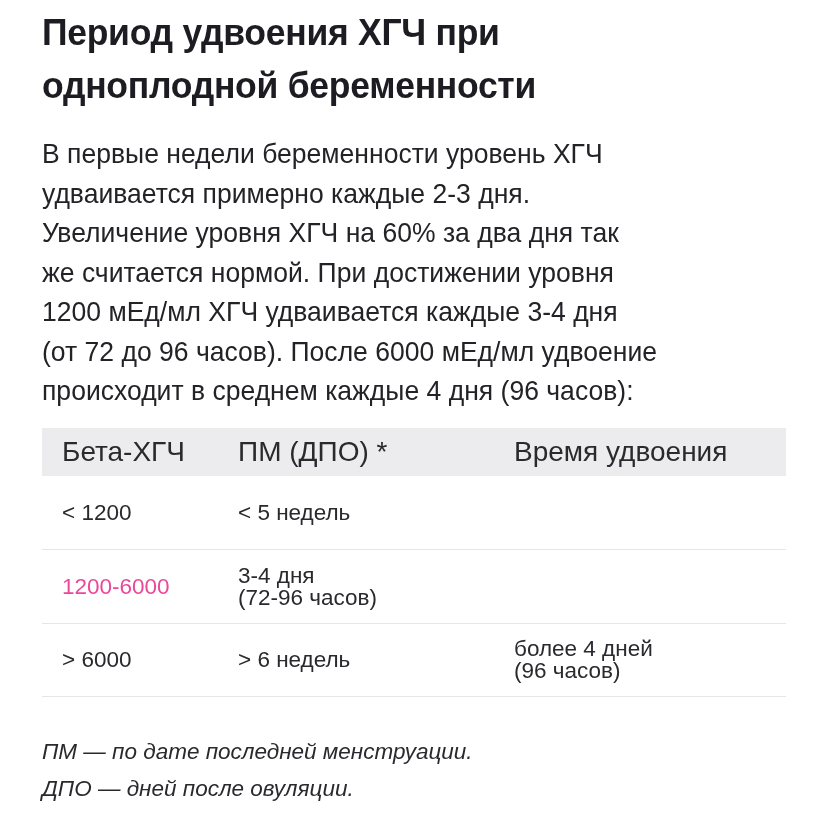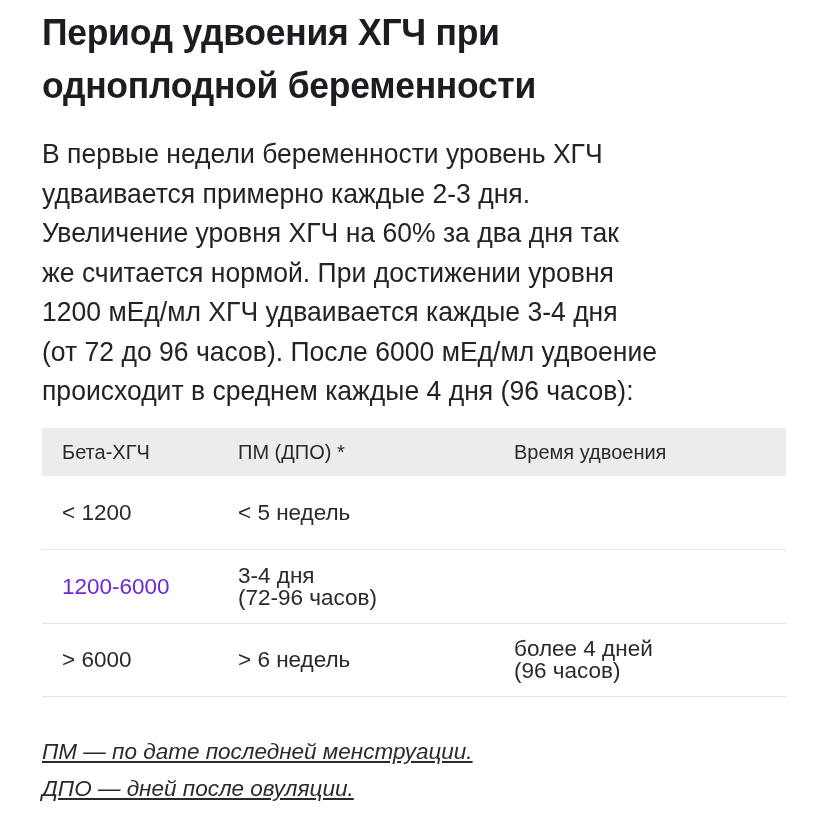--- a/index.html
+++ b/index.html
@@ -52,47 +52,46 @@
       position: absolute;
       top: 428px;
       left: 0;
       width: 744px;
     }
     .thead {
       height: 48px;
       background: #ececee;
       display: flex;
       align-items: center;
-      font-size: 20px;
+      font-size: 28px;
       color: #2a2a2e;
     }
     .row {
       display: flex;
       align-items: center;
       border-bottom: 1.5px solid #e6e6e8;
       font-size: 22.5px;
       color: #2a2a2e;
     }
     .row.r1 { height: 73px; }
     .row.r2 { height: 73px; }
     .row.r3 { height: 72px; }
     .c1 { width: 196px; padding-left: 20px; box-sizing: border-box; }
     .c2 { width: 276px; }
     .c3 { flex: 1; }
     .cell-2line span { display: block; line-height: 22px; white-space: nowrap; }
-    .accent { color: #6d28d9; }
+    .accent { color: #ec4899; }
     .footnotes {
       position: absolute;
       top: 733px;
       left: 0;
       font-style: italic;
       font-size: 22.5px;
       line-height: 37px;
       color: #2a2a2e;
-      text-decoration: underline;
     }
     .footnotes span { display: block; white-space: nowrap; }
   </style>
 </head>
 <body>
 
 <div class="page">
   <h1 class="title">
     <span style="display:block">Период удвоения ХГЧ при</span>
     <span style="display:block">одноплодной беременности</span>

